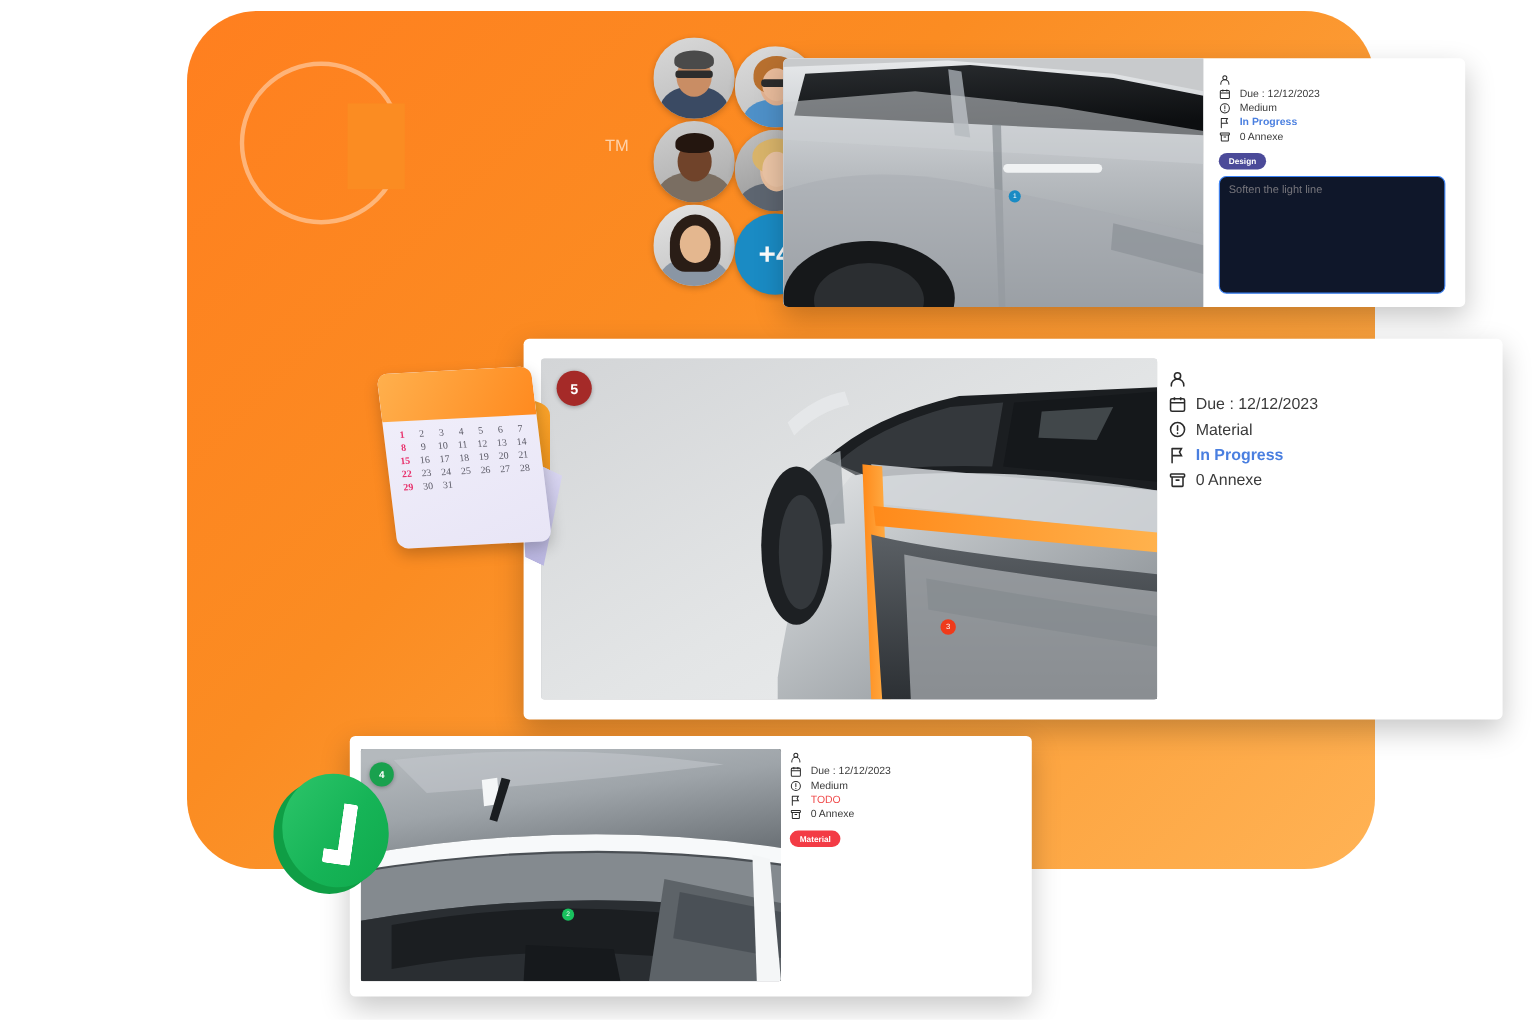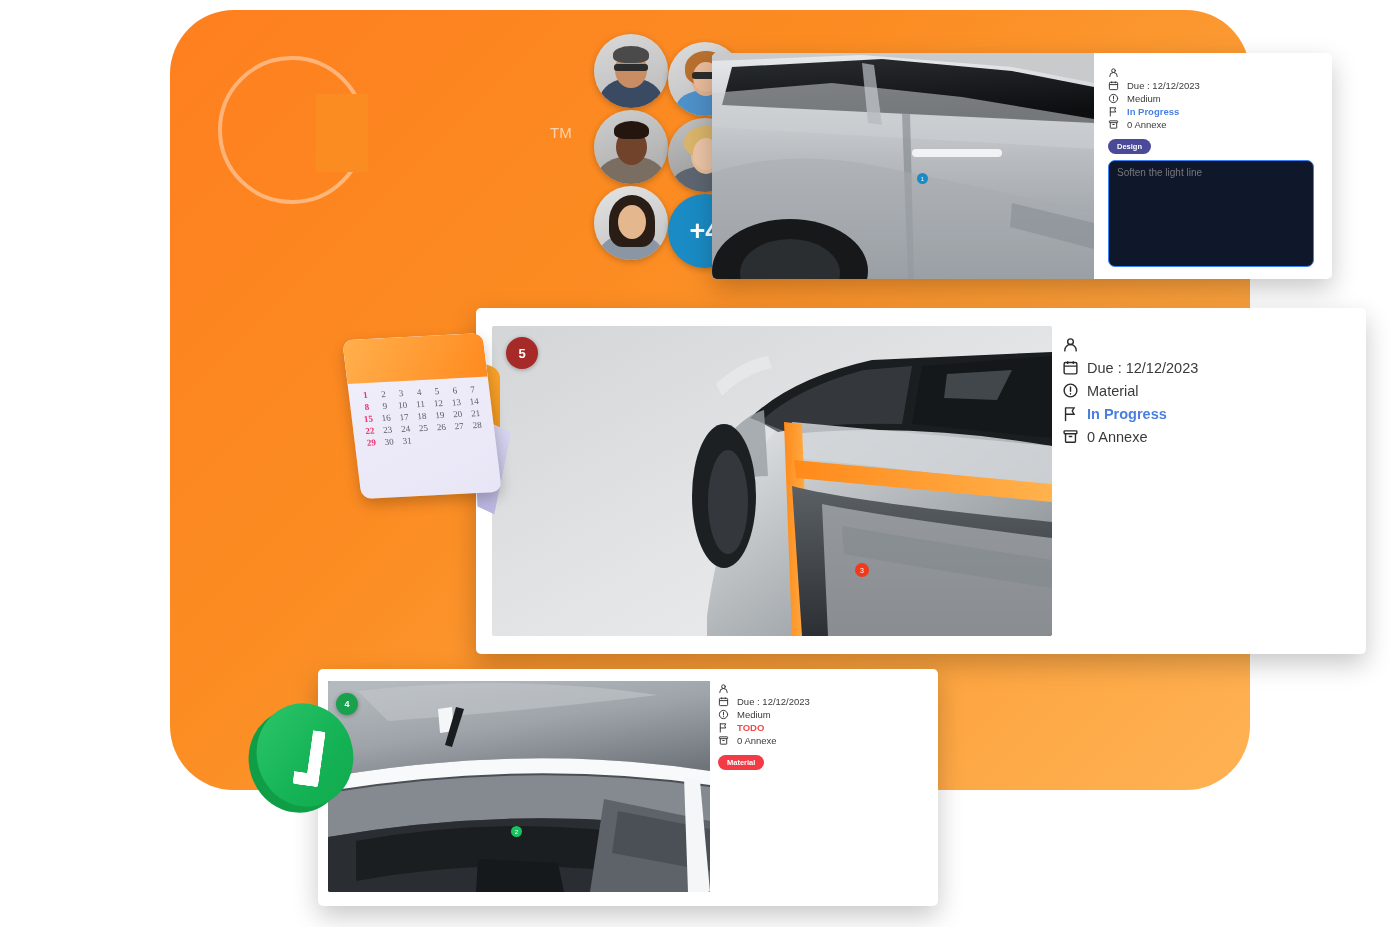--- a/index.html
+++ b/index.html
@@ -527,21 +527,21 @@
             </svg>
         </span>
         <span class="txt">Medium</span>
       </div>
       <div class="mrow">
         <span class="ico">
           <svg width="11" height="11" viewBox="0 0 24 24" fill="none" stroke="#2b2b2b" stroke-width="2" stroke-linecap="round">
               <path d="M5 22V4M5 4h12l-2.5 4.5L17 13H5"></path>
             </svg>
         </span>
-        <span class="txt" style="color:#f04a4a;font-weight:700">TODO</span>
+        <span class="txt" style="color:#f04a4a;font-weight:400">TODO</span>
       </div>
       <div class="mrow">
         <span class="ico">
           <svg width="11" height="11" viewBox="0 0 24 24" fill="none" stroke="#2b2b2b" stroke-width="2">
               <rect x="3" y="4" width="18" height="4" rx="1"></rect>
               <path d="M5 8v11a1 1 0 001 1h12a1 1 0 001-1V8M9.5 12h5"></path>
             </svg>
         </span>
         <span class="txt">0 Annexe</span>
       </div>

